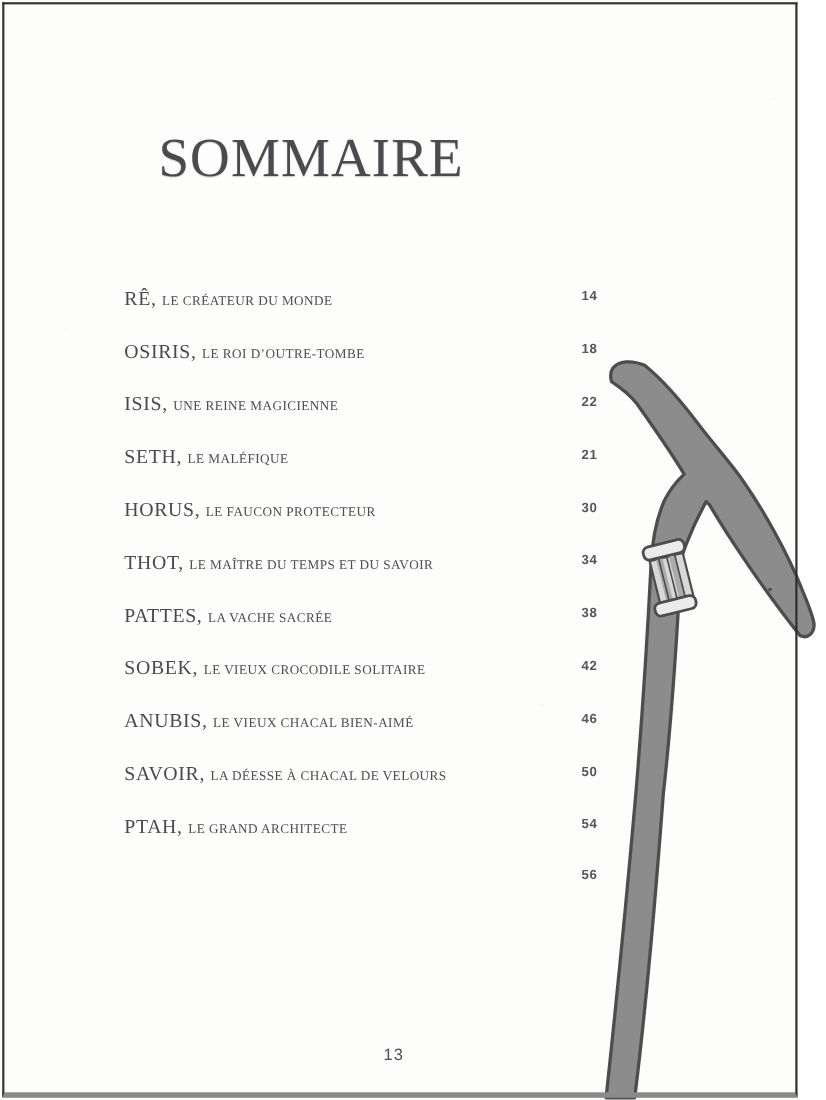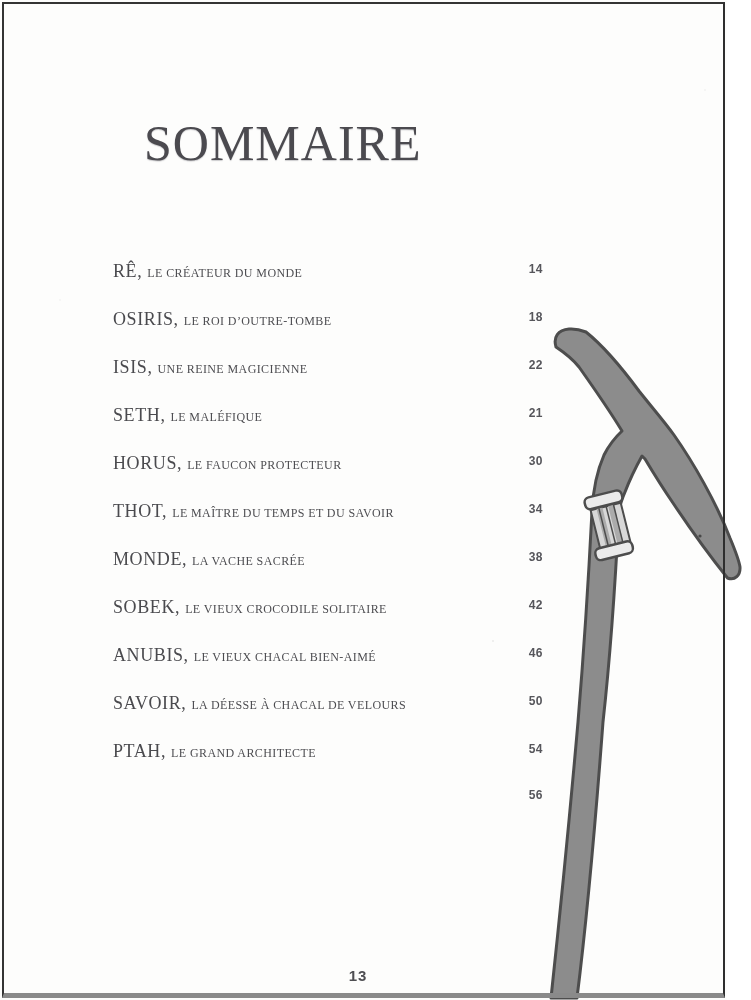--- a/index.html
+++ b/index.html
@@ -76,25 +76,24 @@
     letter-spacing: 0.5px;
     color: #56565b;
   }
   .folio {
     position: absolute;
     left: 338px;
     top: 951px;
     width: 40px;
     text-align: center;
     font-family: "Liberation Sans", sans-serif;
-    font-weight: 700;
+    font-weight: 400;
     font-size: 15px;
     letter-spacing: 1px;
     color: #4e4e52;
-    margin-top: 16px;
   }
   .crook {
     position: absolute;
     left: 540px;
     top: 322px;
     z-index: 2;
   }
 </style>
 </head>
 <body>
@@ -131,21 +130,21 @@
       <span class="toc-name">HORUS,</span><span class="toc-desc">LE FAUCON PROTECTEUR</span>
       <span class="toc-page">30</span>
     </div>
 
     <div class="toc-row" style="top:480px">
       <span class="toc-name">THOT,</span><span class="toc-desc">LE MAÎTRE DU TEMPS ET DU SAVOIR</span>
       <span class="toc-page">34</span>
     </div>
 
     <div class="toc-row" style="top:528px">
-      <span class="toc-name">MONDE,</span><span class="toc-desc">LA VACHE SACRÉE</span>
+      <span class="toc-name">PATTES,</span><span class="toc-desc">LA VACHE SACRÉE</span>
       <span class="toc-page">38</span>
     </div>
 
     <div class="toc-row" style="top:576px">
       <span class="toc-name">SOBEK,</span><span class="toc-desc">LE VIEUX CROCODILE SOLITAIRE</span>
       <span class="toc-page">42</span>
     </div>
 
     <div class="toc-row" style="top:624px">
       <span class="toc-name">ANUBIS,</span><span class="toc-desc">LE VIEUX CHACAL BIEN-AIMÉ</span>

